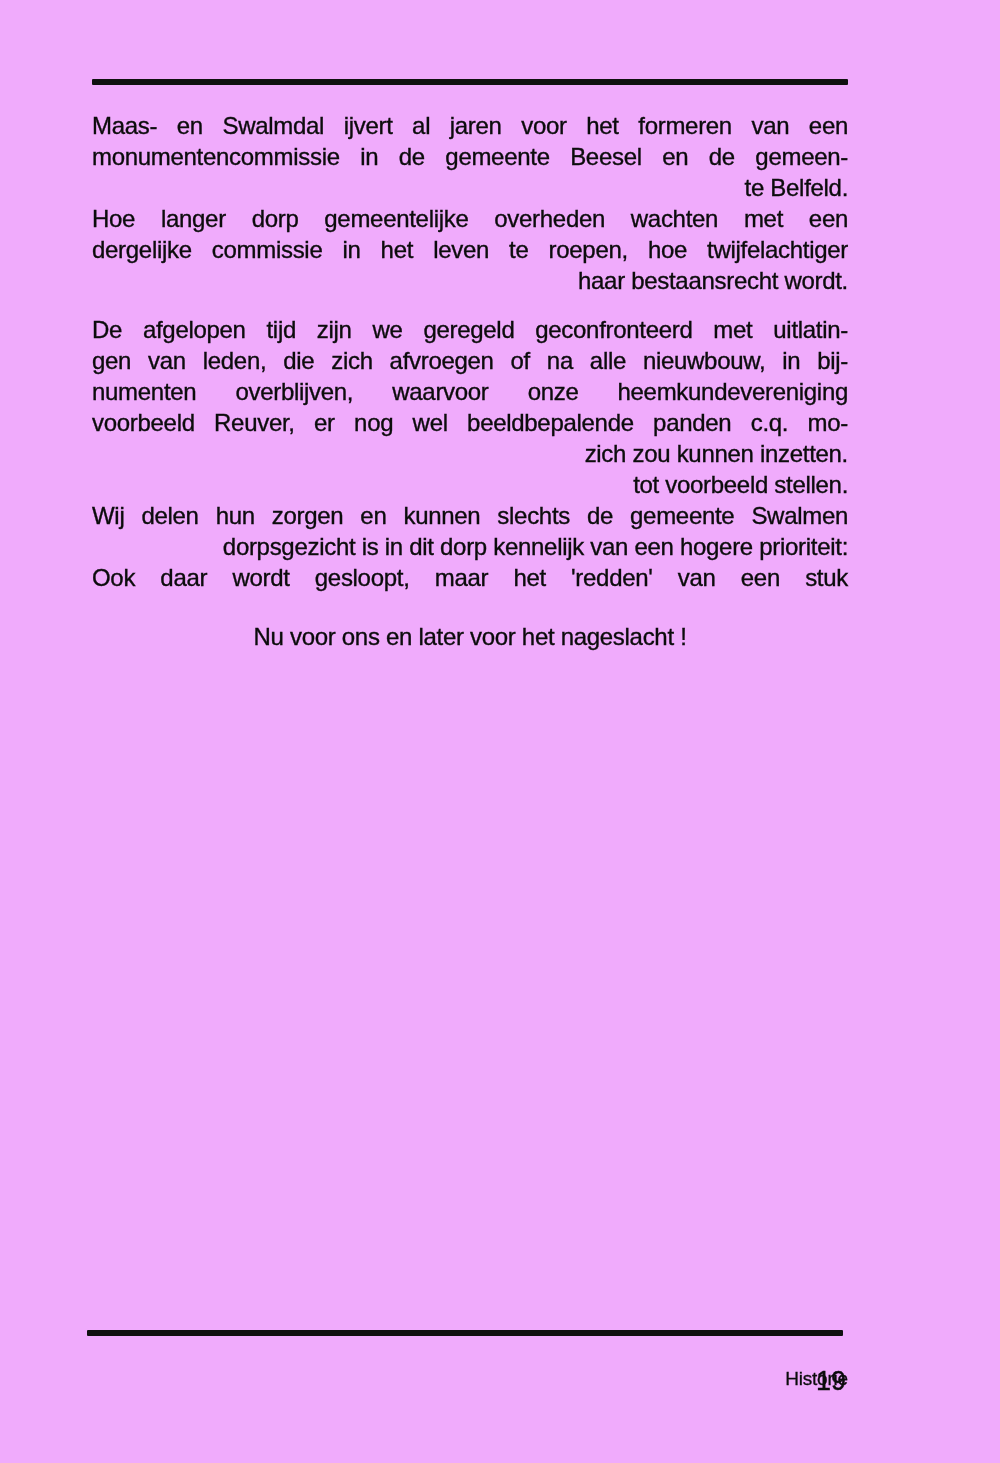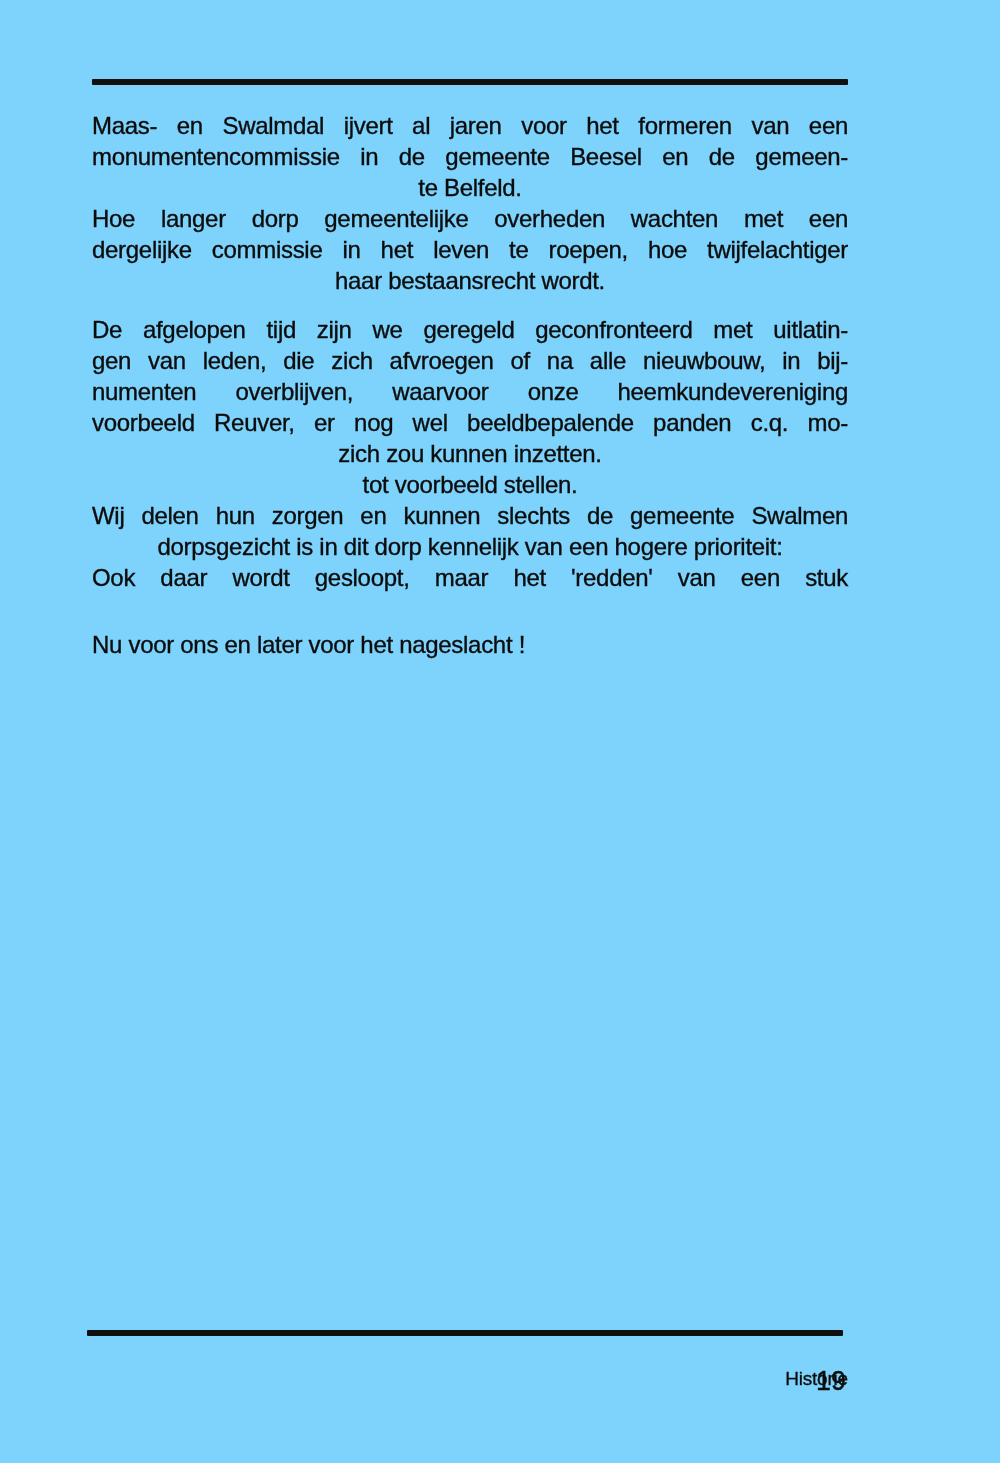--- a/index.html
+++ b/index.html
@@ -4,21 +4,21 @@
 <style>
   html, body {
     margin: 0;
     padding: 0;
     background: #ffffff;
   }
   .page {
     position: relative;
     width: 1000px;
     height: 1463px;
-    background: #7dd3fc;
+    background: #f0abfc;
     overflow: hidden;
     font-family: "Liberation Sans", "DejaVu Sans", sans-serif;
     color: #0c0c0c;
   }
   .rule {
     position: absolute;
     height: 6px;
     background: #101010;
     border-radius: 1px;
   }
@@ -32,28 +32,29 @@
     width: 756px;
     font-size: 24px;
     line-height: 31px;
     letter-spacing: -0.3px;
     -webkit-text-stroke: 0.35px #0c0c0c;
   }
   .para { margin: 0; padding: 0; }
   .para + .para { margin-top: 18px; }
   .line {
     white-space: nowrap;
-    text-align: center;
+    text-align: right;
   }
   .line.j {
     text-align: justify;
     text-align-last: justify;
   }
   .callout {
-    margin-top: 36px;
+    margin-top: 28px;
+    text-align: center;
     white-space: nowrap;
   }
 
   .footer {
     position: absolute;
     left: 92px;
     top: 1362px;
     width: 756px;
     height: 40px;
   }

